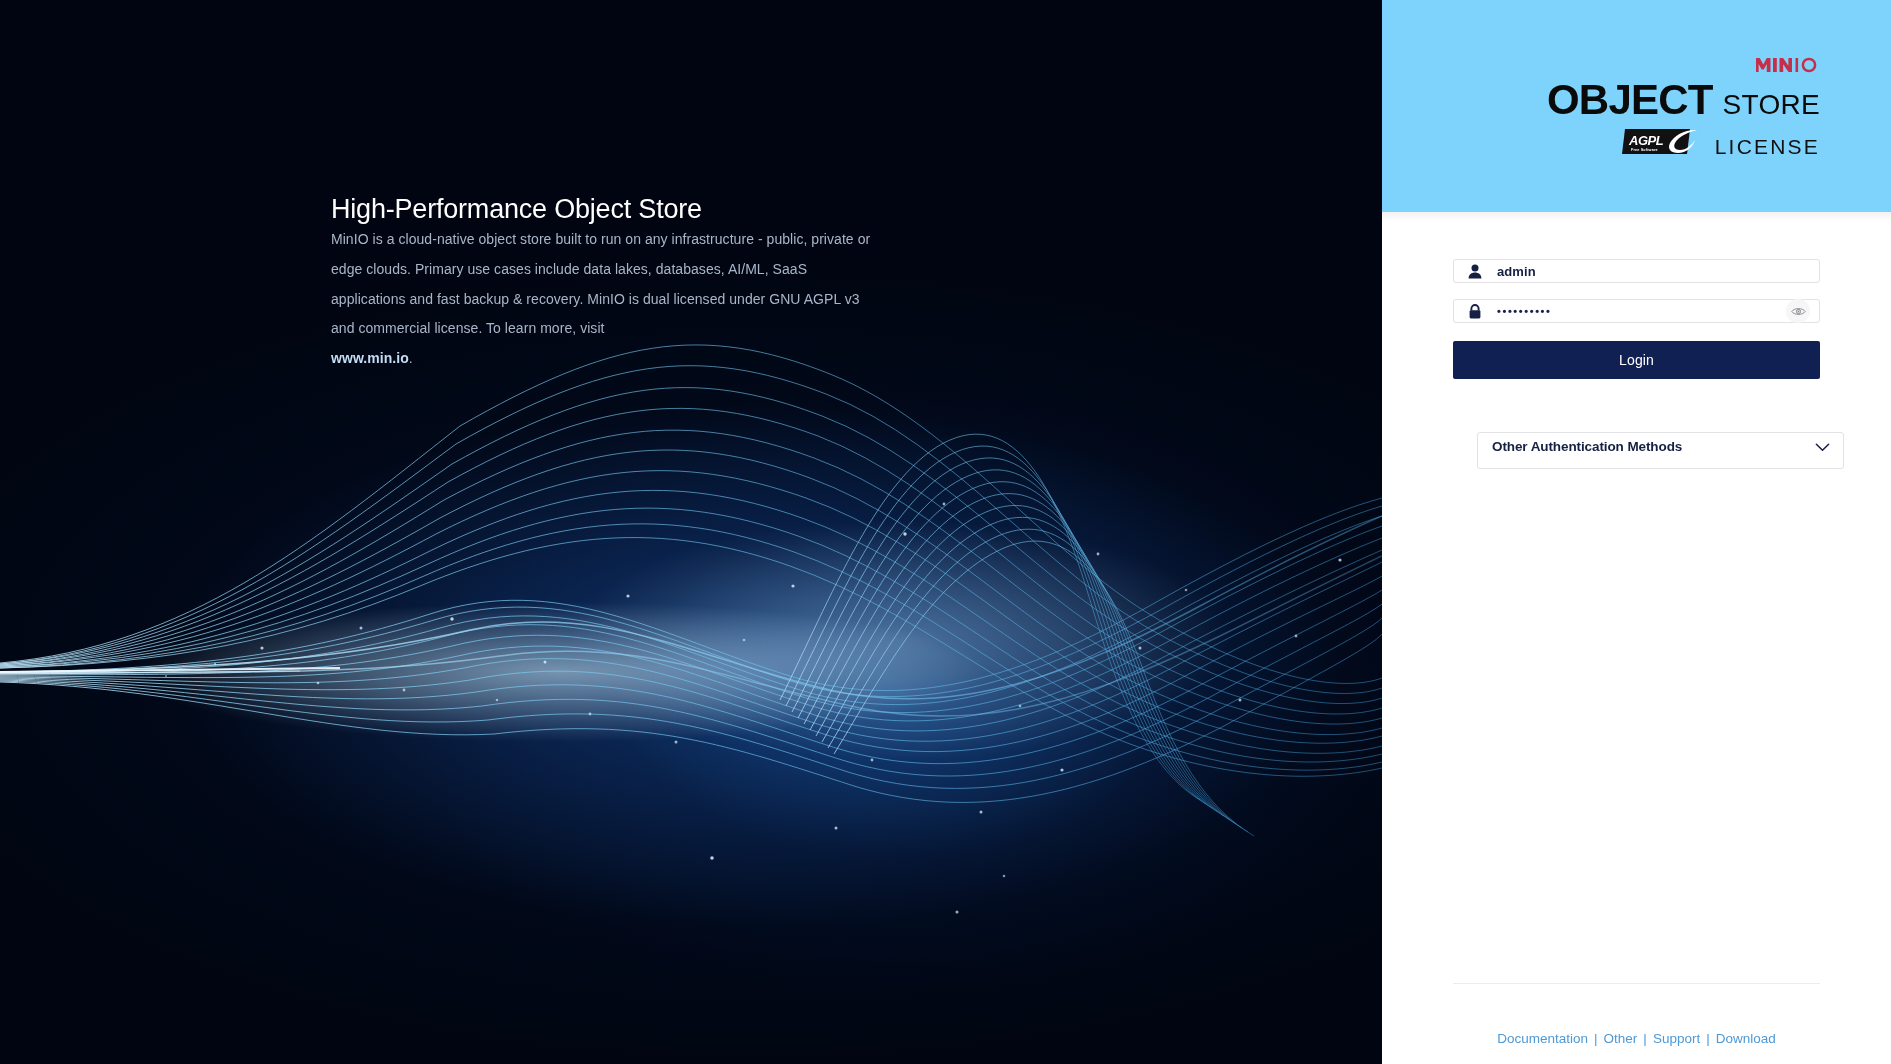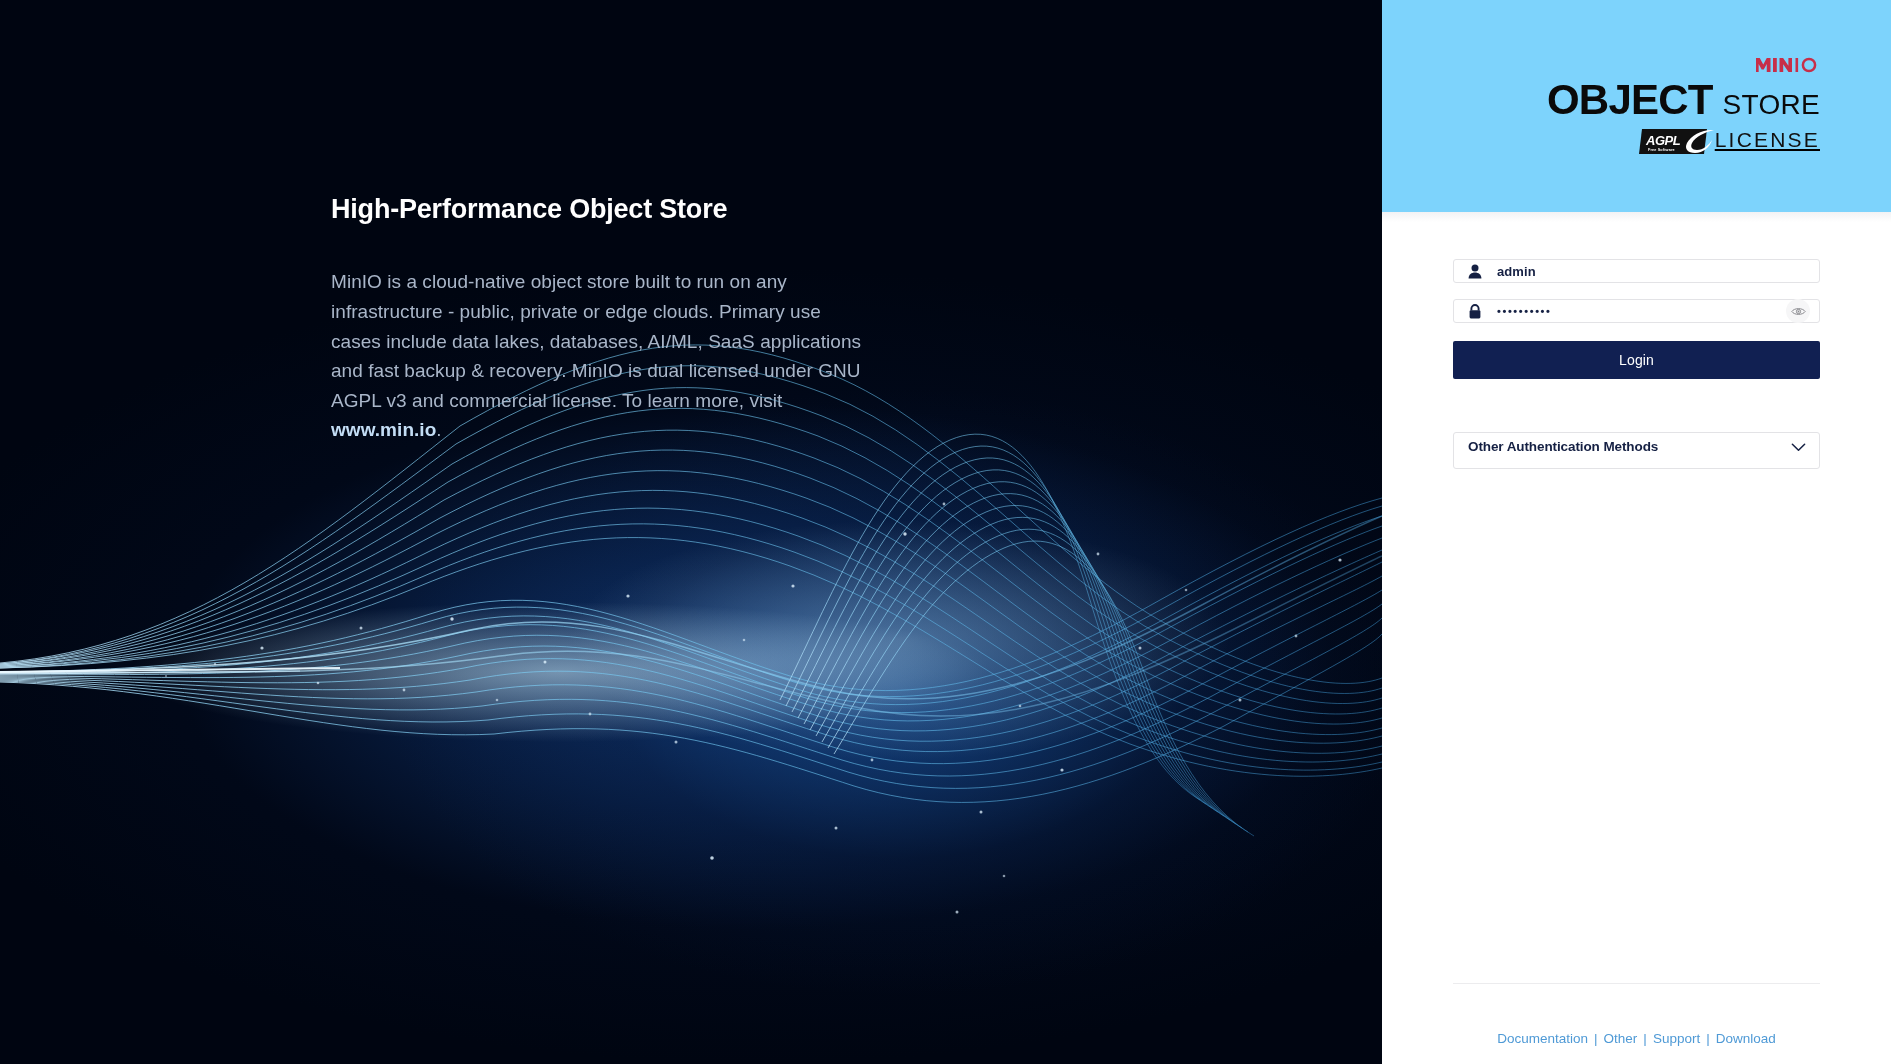--- a/index.html
+++ b/index.html
@@ -39,28 +39,27 @@
 
   .left-content {
     position:absolute;
     left:331px;
     top:193px;
     width:560px;
     z-index:6;
   }
   .headline {
     font-size:27px;
-    font-weight:bold;
+    font-weight:normal;
     color:#ffffff;
     letter-spacing:-0.2px;
     line-height:1.2;
   }
   .blurb {
-    margin-top:42px;
-    font-size:19px;
+    font-size:14px;
     line-height:29.6px;
     color:#a9b6c9;
     width:545px;
     letter-spacing:0.05px;
   }
   .blurb .link {
     display:block;
     color:#c3ddf5;
     font-weight:bold;
     text-decoration:none;
@@ -115,24 +114,23 @@
   }
   .store-line .store {
     font-size:28px;
     font-weight:300;
     color:#0a0a0a;
     letter-spacing:0.3px;
     margin-left:10px;
   }
   .license-line {
     display:flex;
-    align-items:flex-start;
+    align-items:flex-end;
     margin-top:7px;
-    gap:0;
-    text-decoration:underline;
+    gap:17px;
   }
   .license-line .lic-text {
     font-size:21px;
     font-weight:300;
     color:#111;
     letter-spacing:2.2px;
   }
 
   
   .form-area {
@@ -195,20 +193,21 @@
     height:37px;
     margin-top:53px;
     border:1px solid #e3e3e6;
     border-radius:3px;
     display:flex;
     align-items:center;
     justify-content:space-between;
     padding:0 13px 8px 14px;
     cursor:pointer;
     background:#fff;
+    margin-left:24px;
   }
   .accordion .acc-label {
     font-size:13.5px;
     font-weight:bold;
     color:#152043;
     letter-spacing:-0.1px;
   }
 
   
   .footer {

